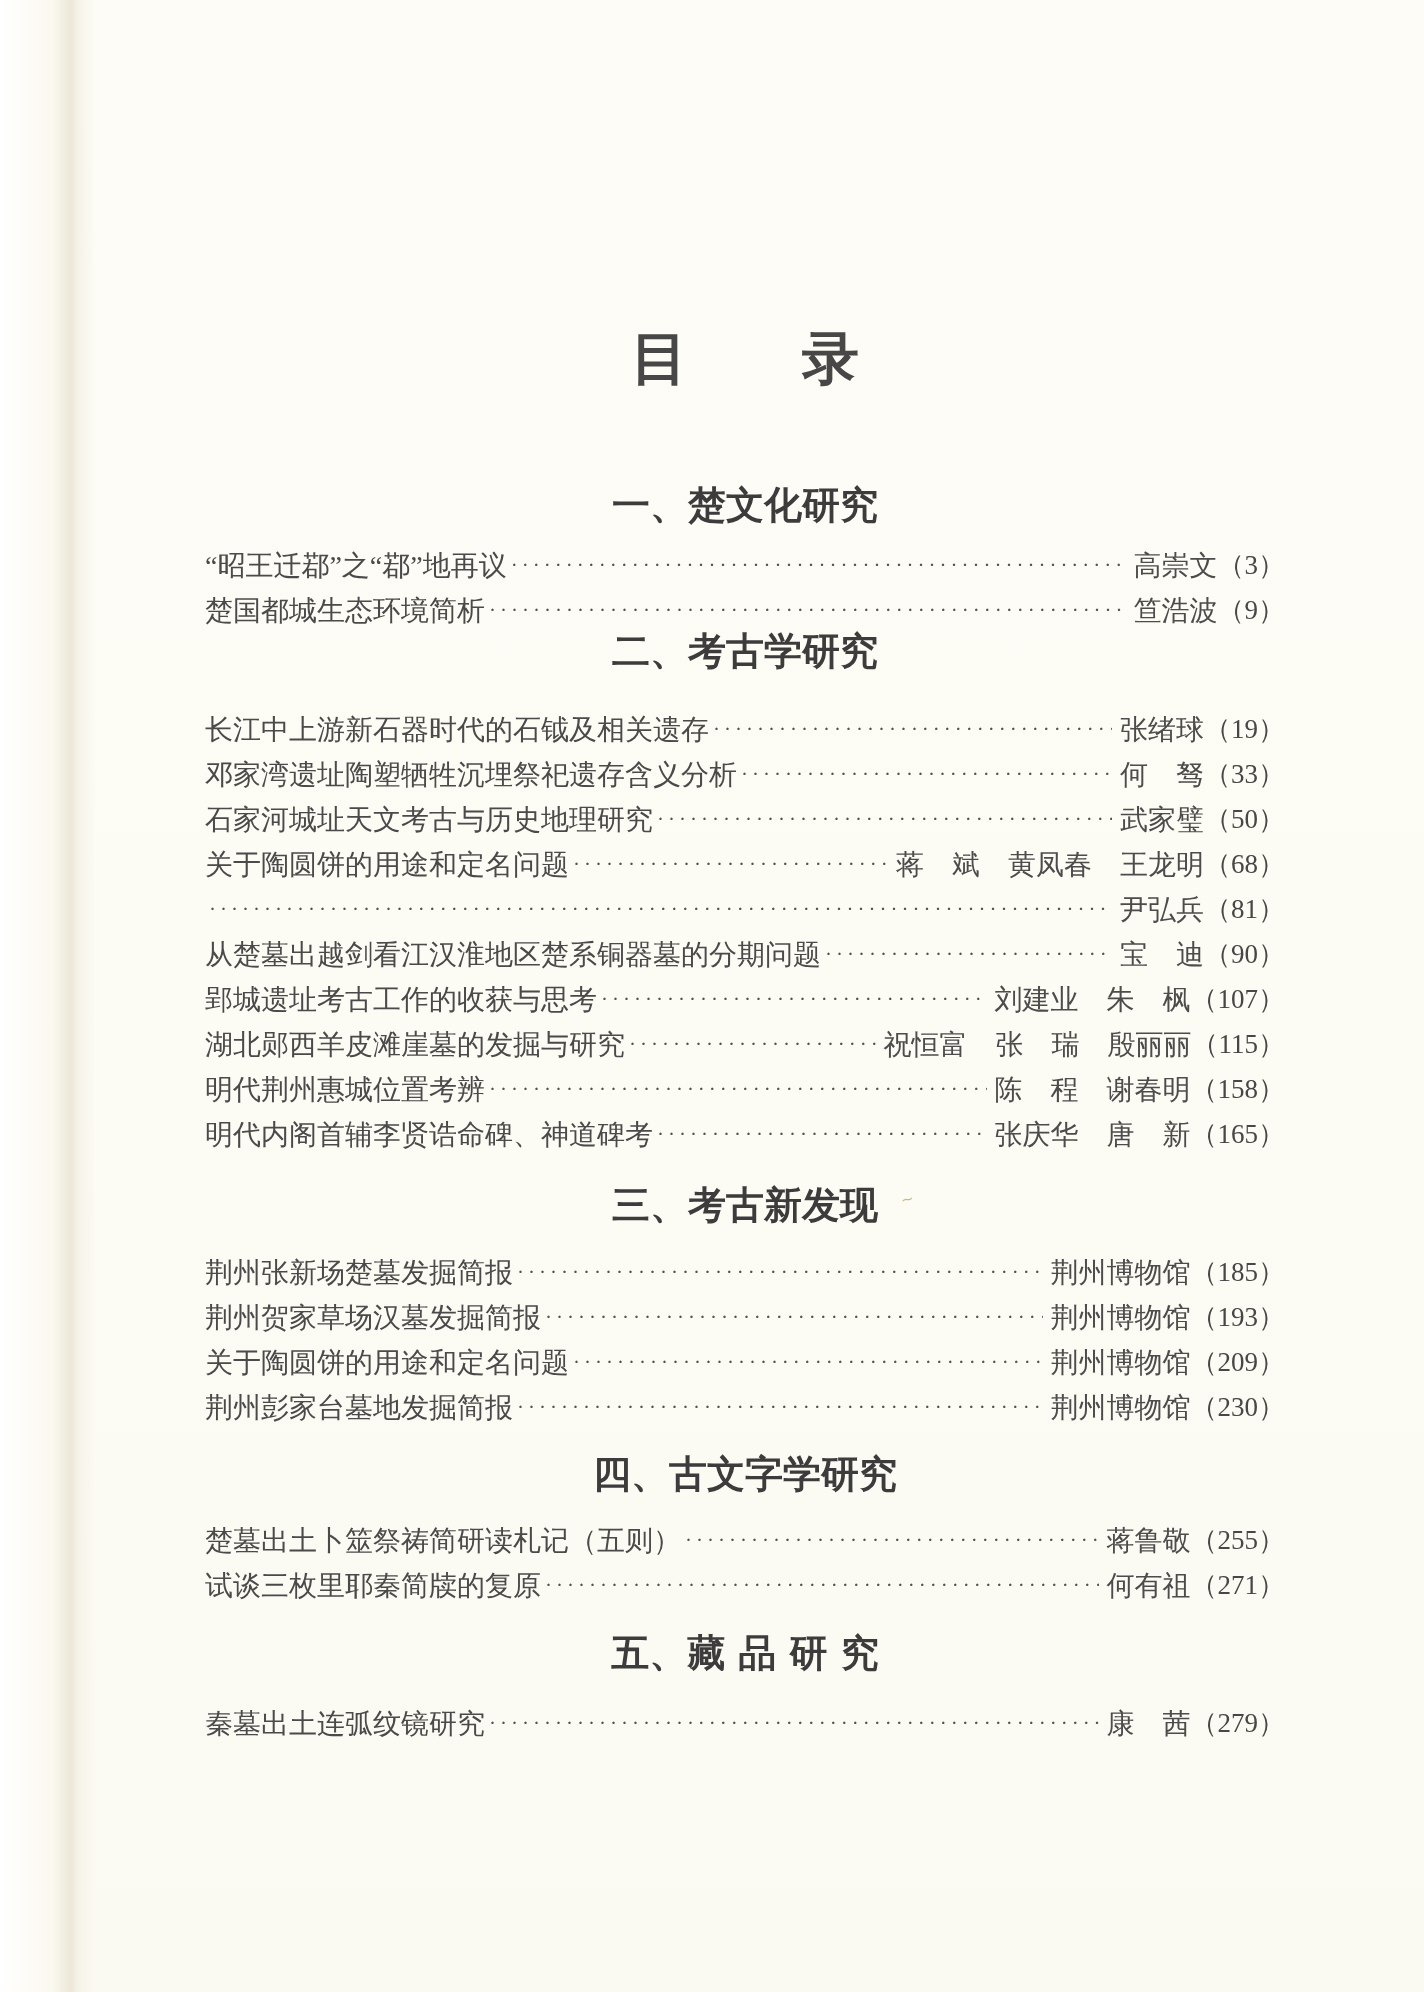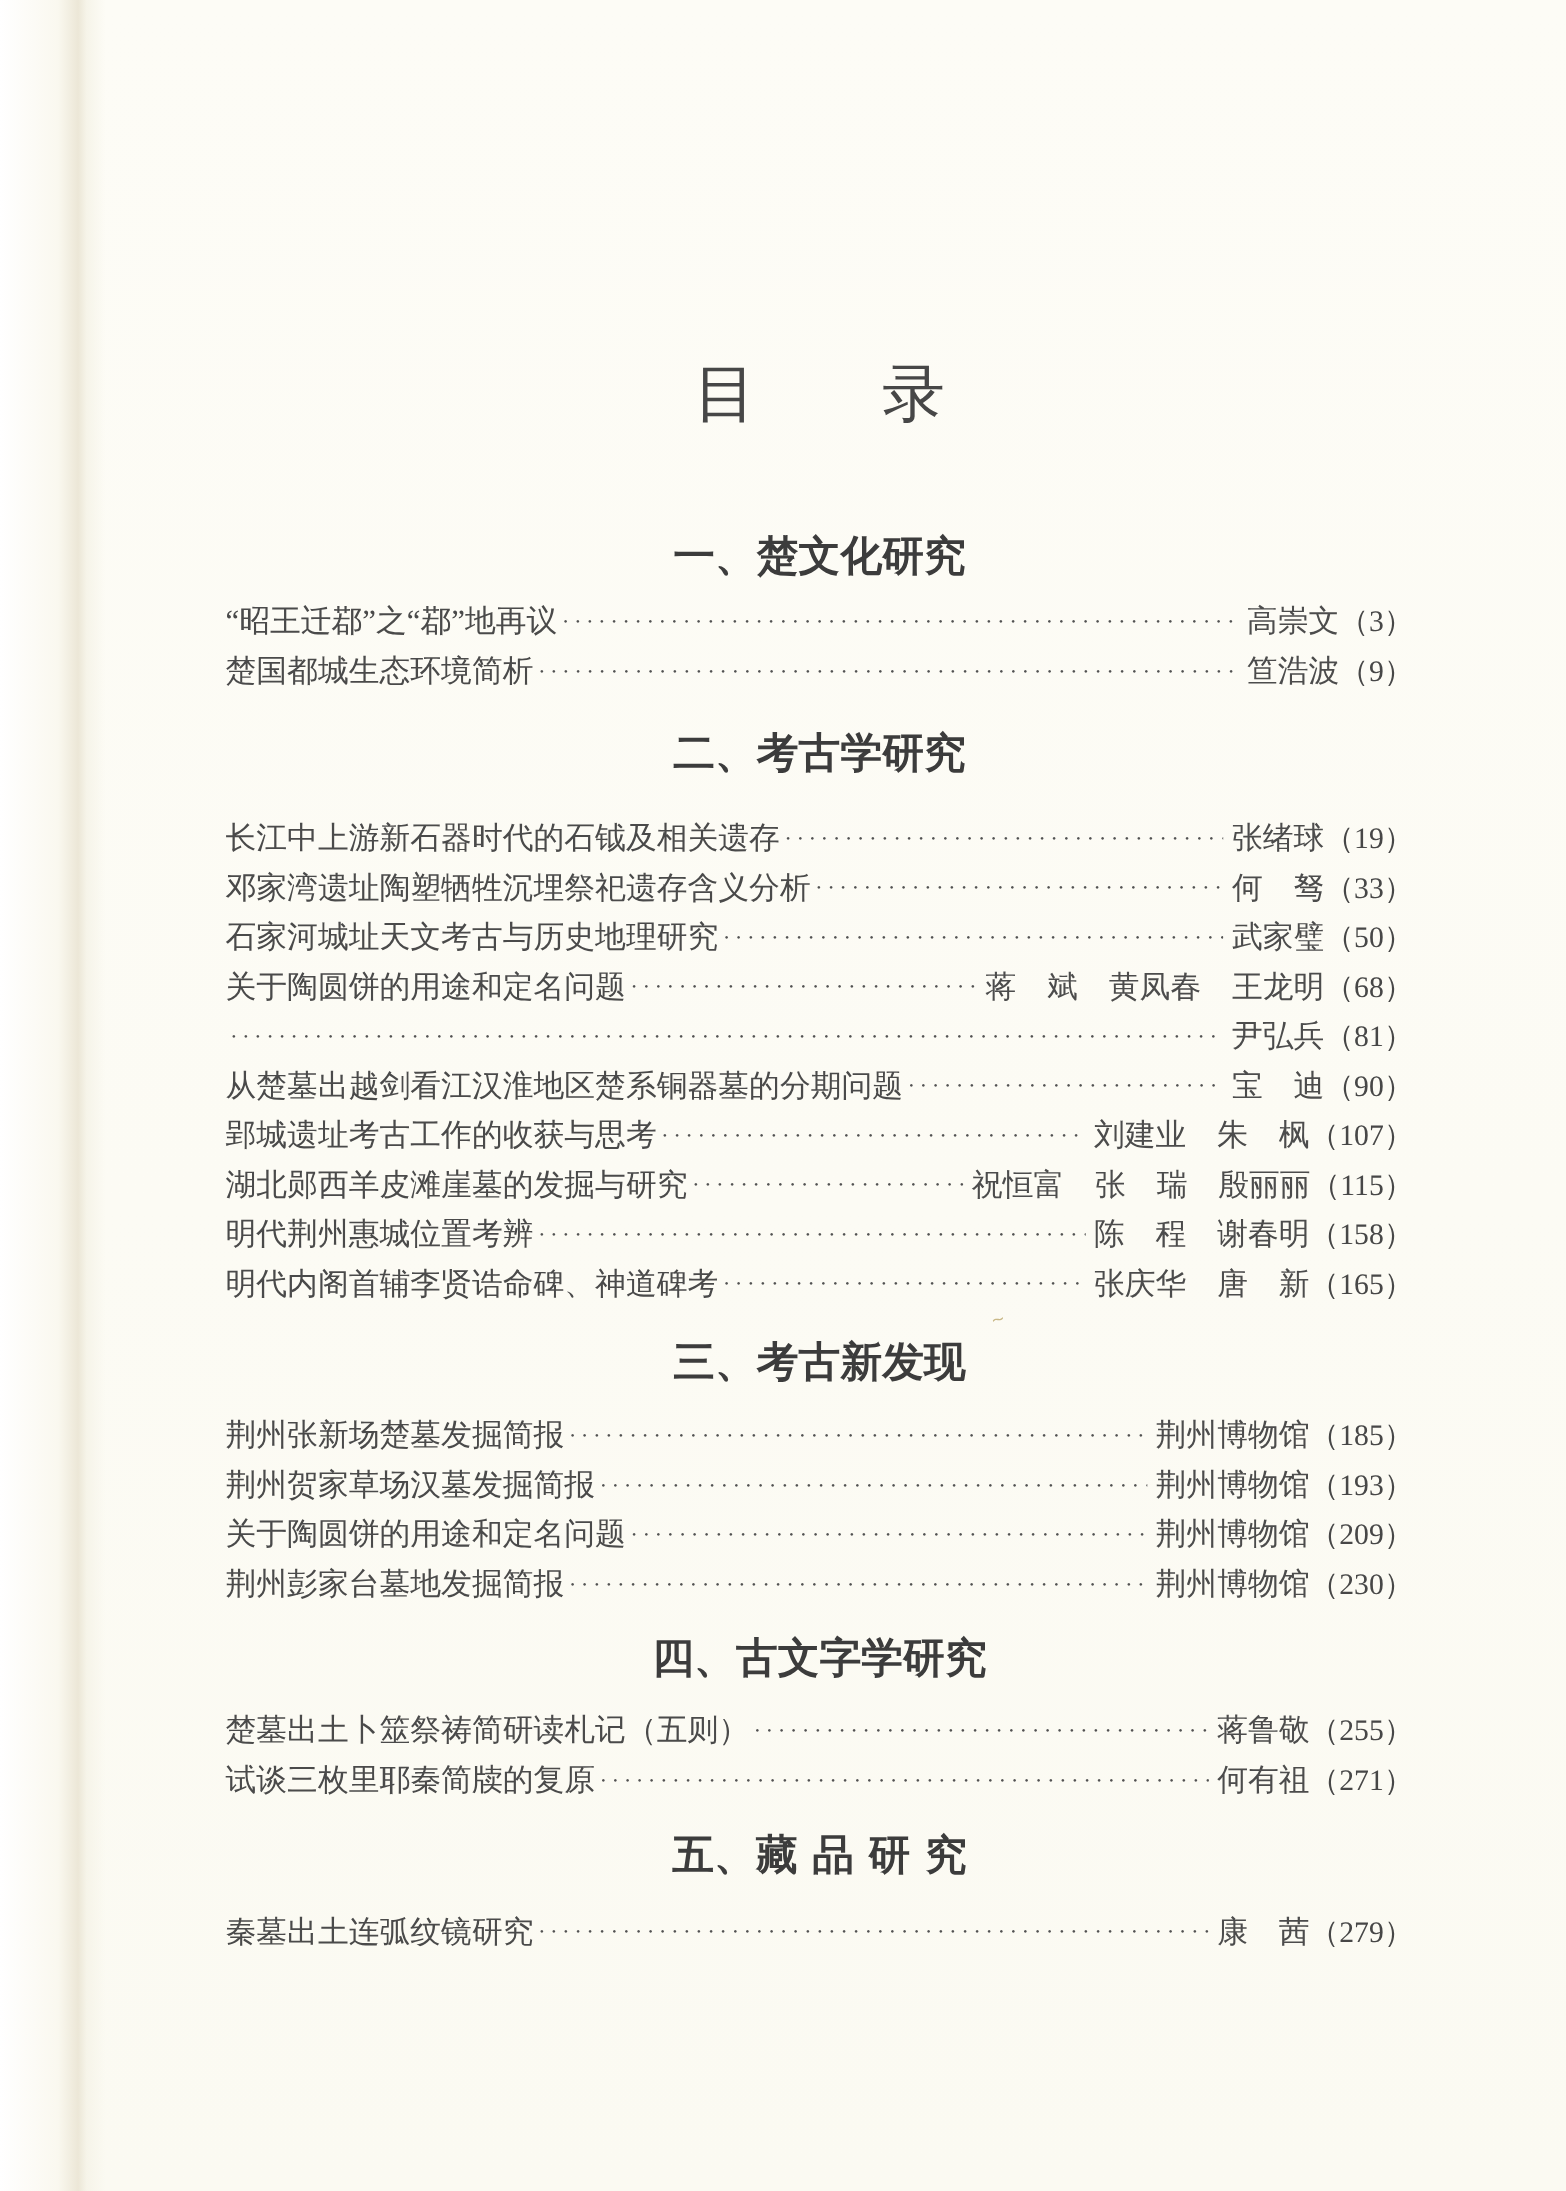--- a/index.html
+++ b/index.html
@@ -28,35 +28,35 @@
     font-family:"DejaVu Sans",sans-serif;
   }
   .content{
     position:absolute;
     left:205px;top:0;width:1080px;
   }
   .toc-title{
     margin:330px 0 0 0;
     text-align:center;
     font-size:57px;line-height:58px;
-    font-weight:normal;
+    font-weight:bold;
     color:#474747;
     letter-spacing:0;
   }
   .section-heading{
     margin:0;
     text-align:center;
     font-family:"DejaVu Sans","Liberation Sans",sans-serif;
     font-weight:bold;
     font-size:38px;line-height:36px;
     color:#3c3c3c;
   }
   .toc-section:nth-of-type(1) .section-heading{margin-top:99px;}
   .toc-section:nth-of-type(1) .section-entries{margin-top:20px;}
-  .toc-section:nth-of-type(2) .section-heading{margin-top:33px;}
+  .toc-section:nth-of-type(2) .section-heading{}
   .toc-section:nth-of-type(2) .section-entries{margin-top:38px;}
   .toc-section:nth-of-type(3) .section-heading{margin-top:30px;}
   .toc-section:nth-of-type(3) .section-entries{margin-top:27px;}
   .toc-section:nth-of-type(4) .section-heading{margin-top:26px;}
   .toc-section:nth-of-type(4) .section-entries{margin-top:26px;}
   .toc-section:nth-of-type(5) .section-heading{margin-top:27px;}
   .toc-section:nth-of-type(5) .section-entries{margin-top:30px;}
   .toc-entry{
     display:flex;
     align-items:flex-end;

